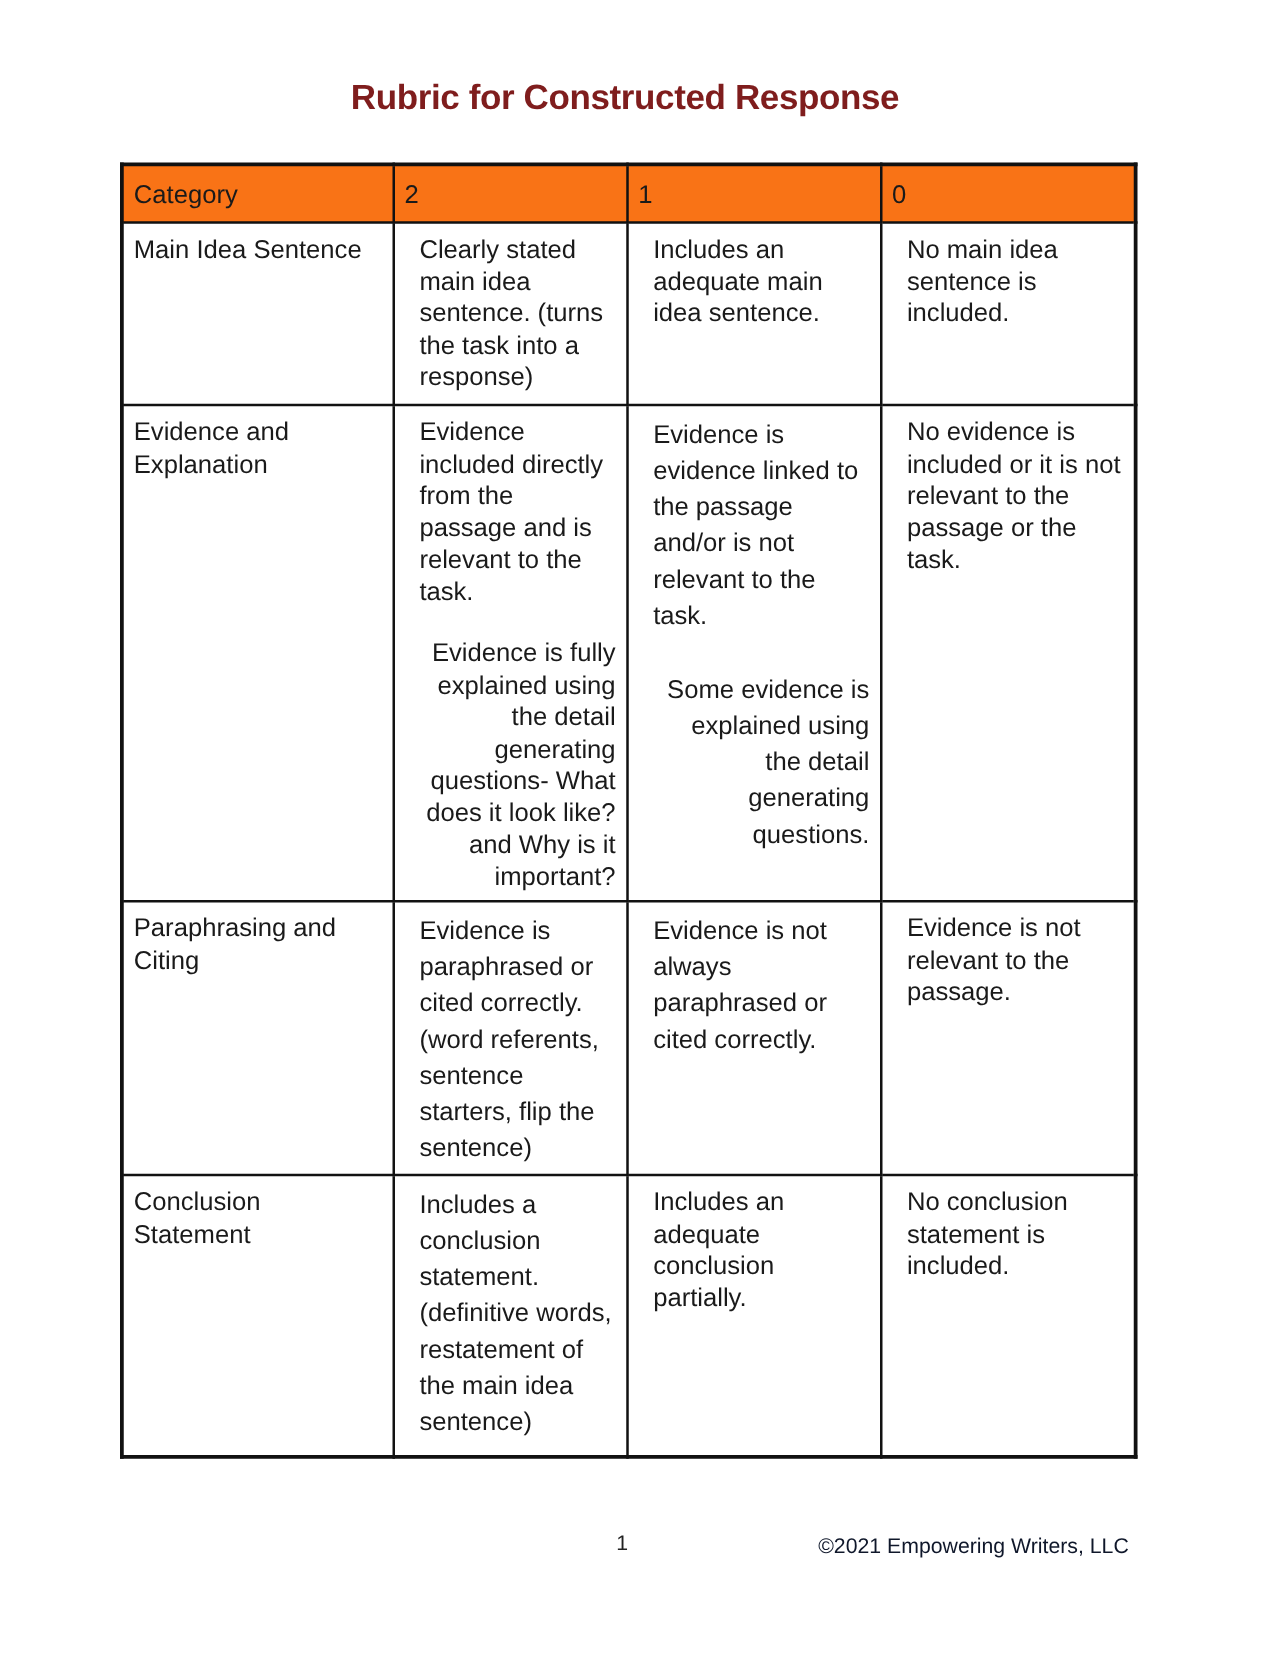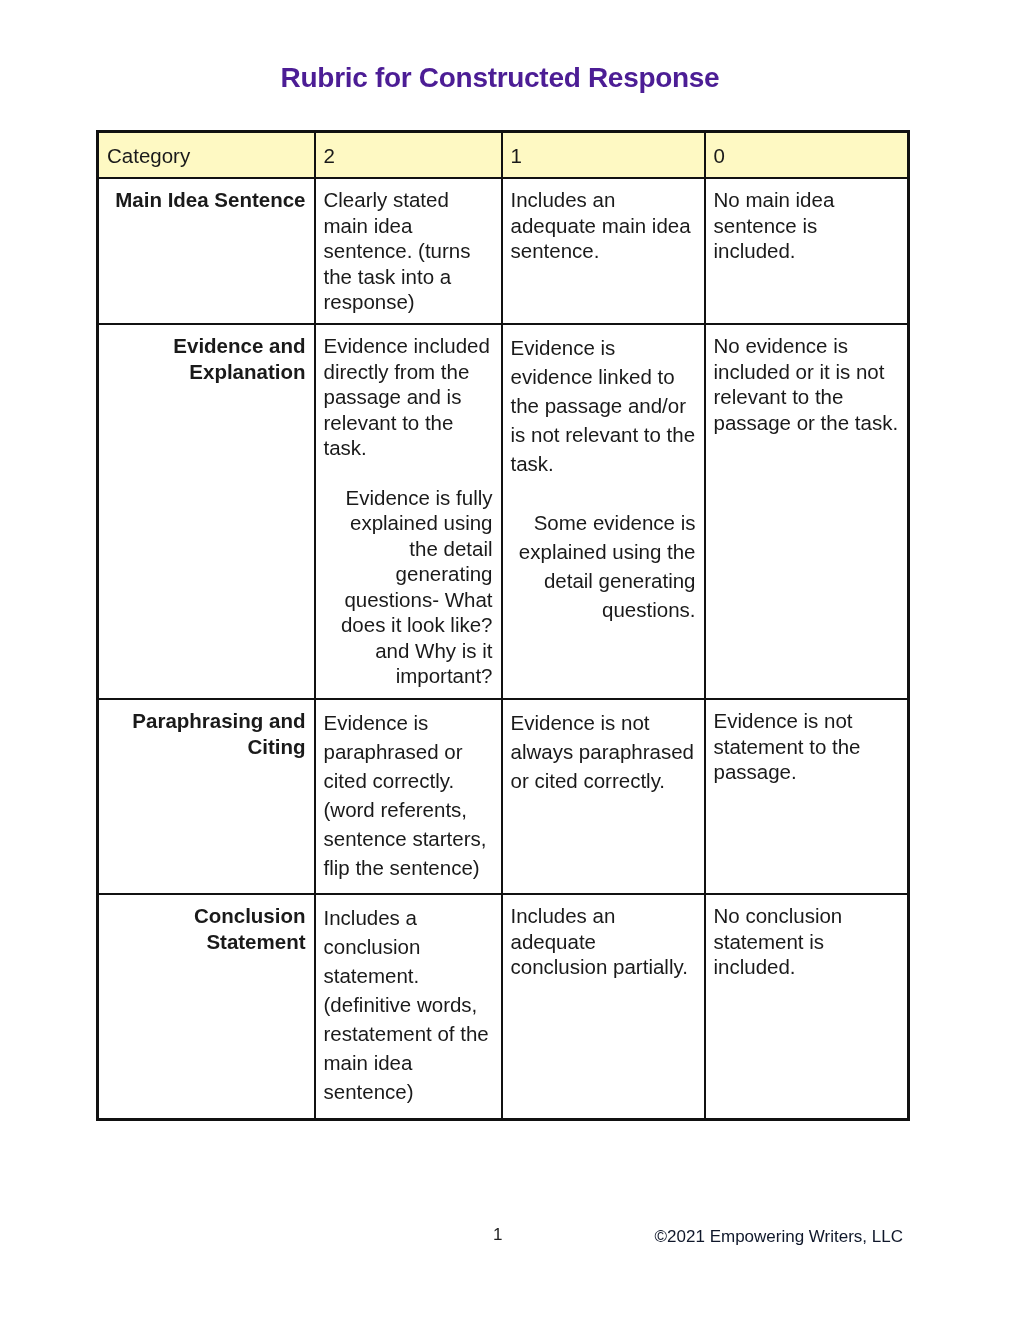--- a/index.html
+++ b/index.html
@@ -17,21 +17,21 @@
     }
     .title {
       position: absolute;
       top: 62px;
       left: 0;
       width: 1000px;
       text-align: center;
       font-size: 28px;
       font-weight: bold;
       letter-spacing: -0.3px;
-      color: #4c1d95;
+      color: #7f1d1d;
     }
     table.rubric {
       position: absolute;
       top: 130px;
       left: 96px;
       width: 811px;
       border-collapse: collapse;
       table-layout: fixed;
       border: 3px solid #111;
     }
@@ -43,35 +43,34 @@
       border: 2.5px solid #111;
       vertical-align: top;
       text-align: left;
       padding: 8px 8px 6px 8px;
       font-size: 20.5px;
       line-height: 25.5px;
       font-weight: normal;
       color: #1a1a1a;
     }
     table.rubric thead th {
-      background: #fef9c3;
+      background: #f97316;
       height: 30px;
       padding-top: 10px;
       padding-bottom: 4px;
     }
     table.rubric td.cat {
-      font-weight: bold;
+      font-weight: normal;
       line-height: 25.5px;
-      text-align: right;
     }
     tr.r0 td { height: 130px; }
     tr.r1 td { height: 359px; }
     tr.r2 td { height: 179px; }
     tr.r3 td { height: 209px; }
-    .para { display: block; }
+    .para { display: block; margin-left: 12px; }
     .para + .para { margin-top: 24px; text-align: right; }
     .loose { line-height: 29px; }
     .loose + .loose { margin-top: 30px; }
     .footer-page {
       position: absolute;
       top: 1225px;
       left: 493px;
       font-size: 17px;
       color: #222;
     }
@@ -132,21 +131,21 @@
     </tr>
     <tr class="r2">
       <td class="cat">Paraphrasing and Citing</td>
       <td>
         <span class="para loose">Evidence is paraphrased or cited correctly. (word referents, sentence starters, flip the sentence)</span>
       </td>
       <td>
         <span class="para loose">Evidence is not always paraphrased or cited correctly.</span>
       </td>
       <td>
-        <span class="para">Evidence is not statement to the passage.</span>
+        <span class="para">Evidence is not relevant to the passage.</span>
       </td>
     </tr>
     <tr class="r3">
       <td class="cat">Conclusion Statement</td>
       <td>
         <span class="para loose">Includes a conclusion statement. (definitive words, restatement of the main idea sentence)</span>
       </td>
       <td>
         <span class="para">Includes an adequate conclusion partially.</span>
       </td>

